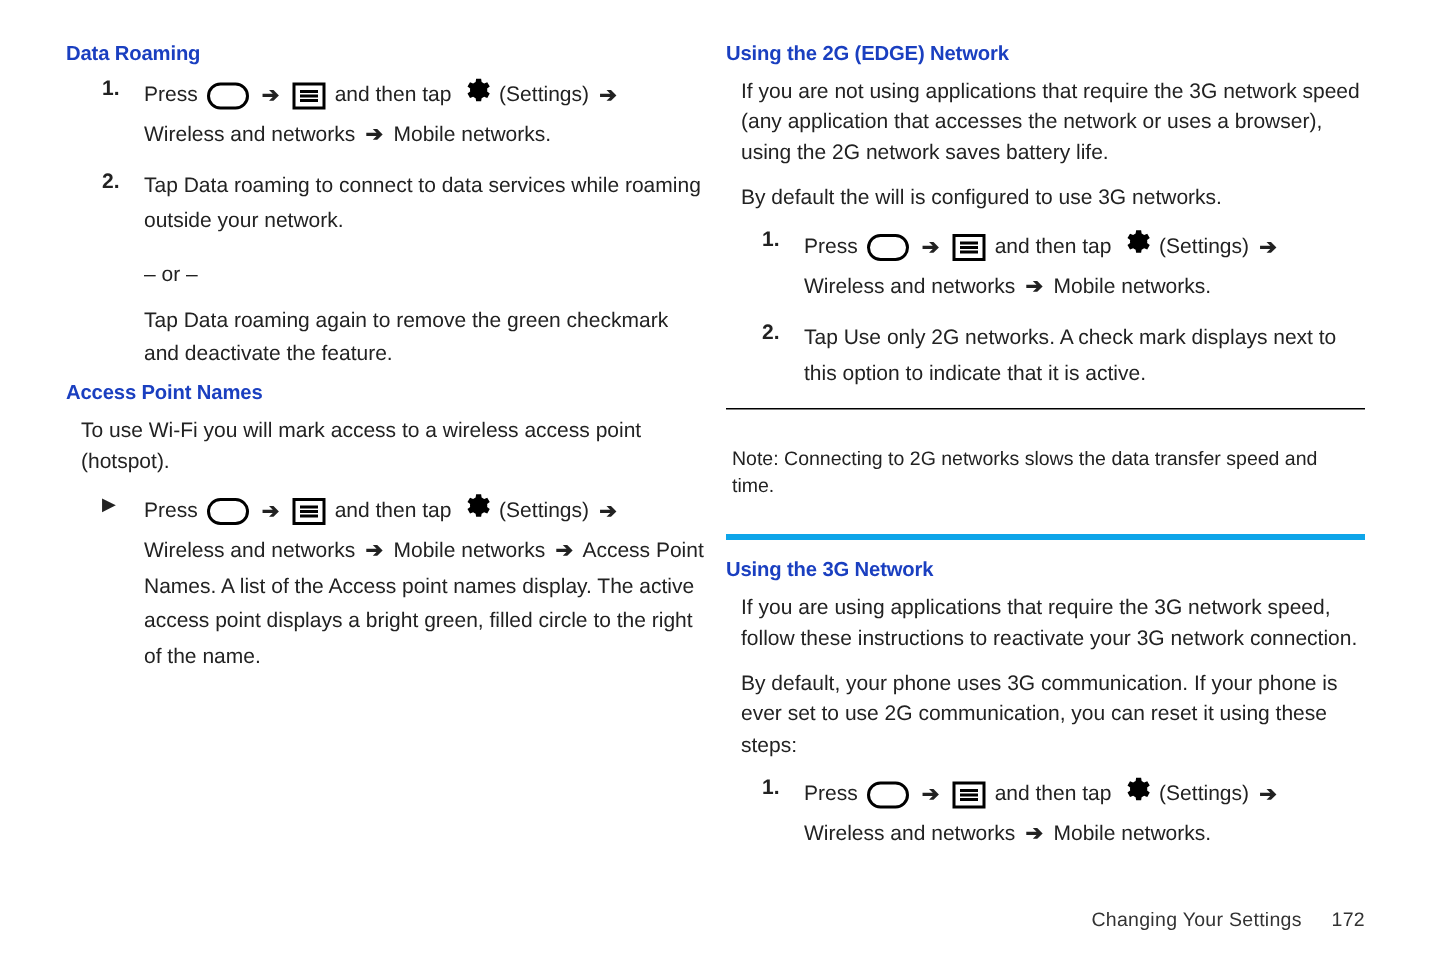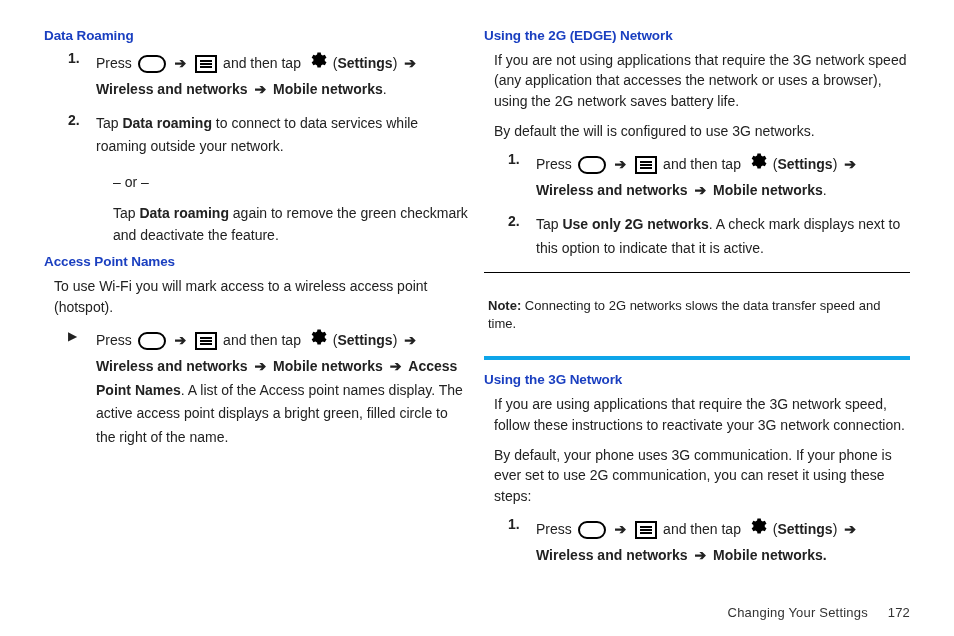--- a/index.html
+++ b/index.html
@@ -47,21 +47,21 @@
     font-size: 14px;
     padding-left: 6px;
     flex-shrink: 0;
   }
   .step-body {
     flex: 1;
     font-size: 14px;
     line-height: 1.7;
   }
   .step-cont {
-    margin-left: 69px;
+    margin-left: 52px;
     font-size: 14px;
     line-height: 1.6;
     margin-bottom: 8px;
   }
   .bullet-row {
     display: flex;
     margin-left: 18px;
     margin-bottom: 10px;
   }
   .bullet-mark {
@@ -104,21 +104,21 @@
   }
   .gear {
     display: inline-block;
     vertical-align: middle;
     margin: 0 2px;
   }
   .arrow-bold {
     font-weight: bold;
     margin: 0 3px;
   }
-  .b { font-weight: bold; text-align: center; }
+  .b { font-weight: normal; text-align: center; }
   .noteblock {
     border-top: 1px solid #000;
     border-bottom: 4px solid #0ea5e9;
     padding: 24px 4px;
     margin: 8px 0 12px 0;
     font-size: 13px;
     line-height: 1.35;
   }
   .footer {
     position: absolute;

